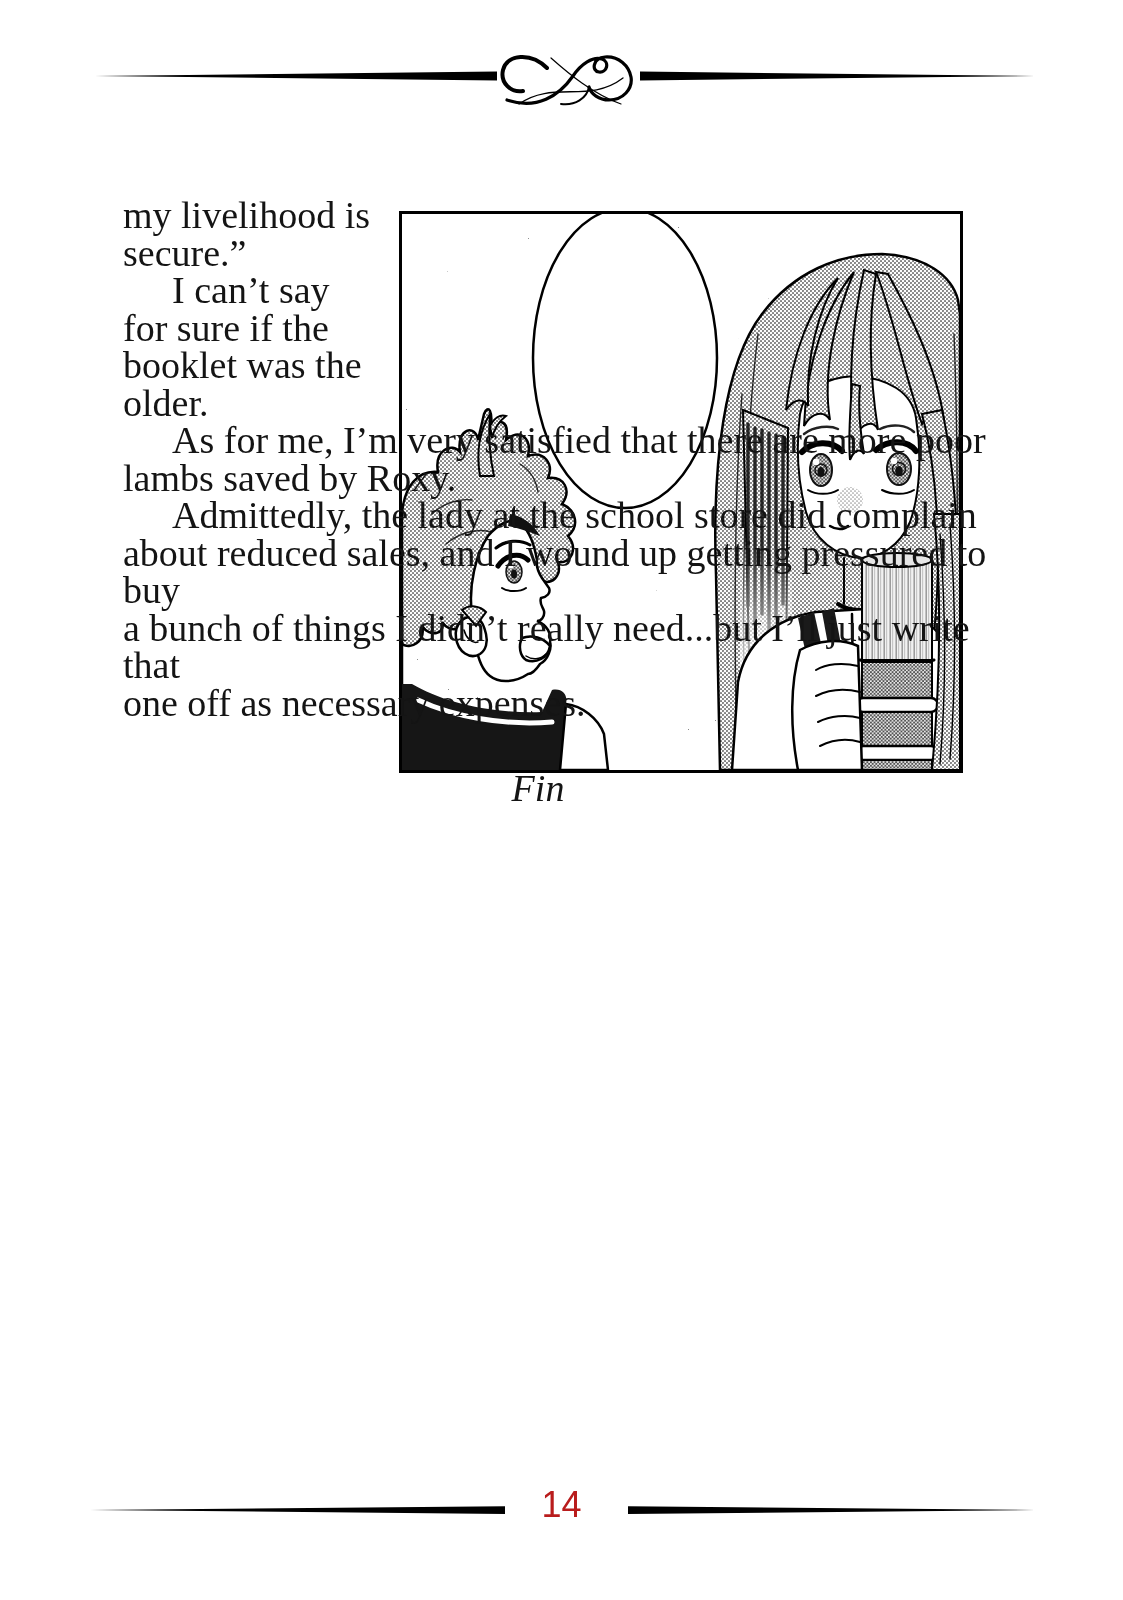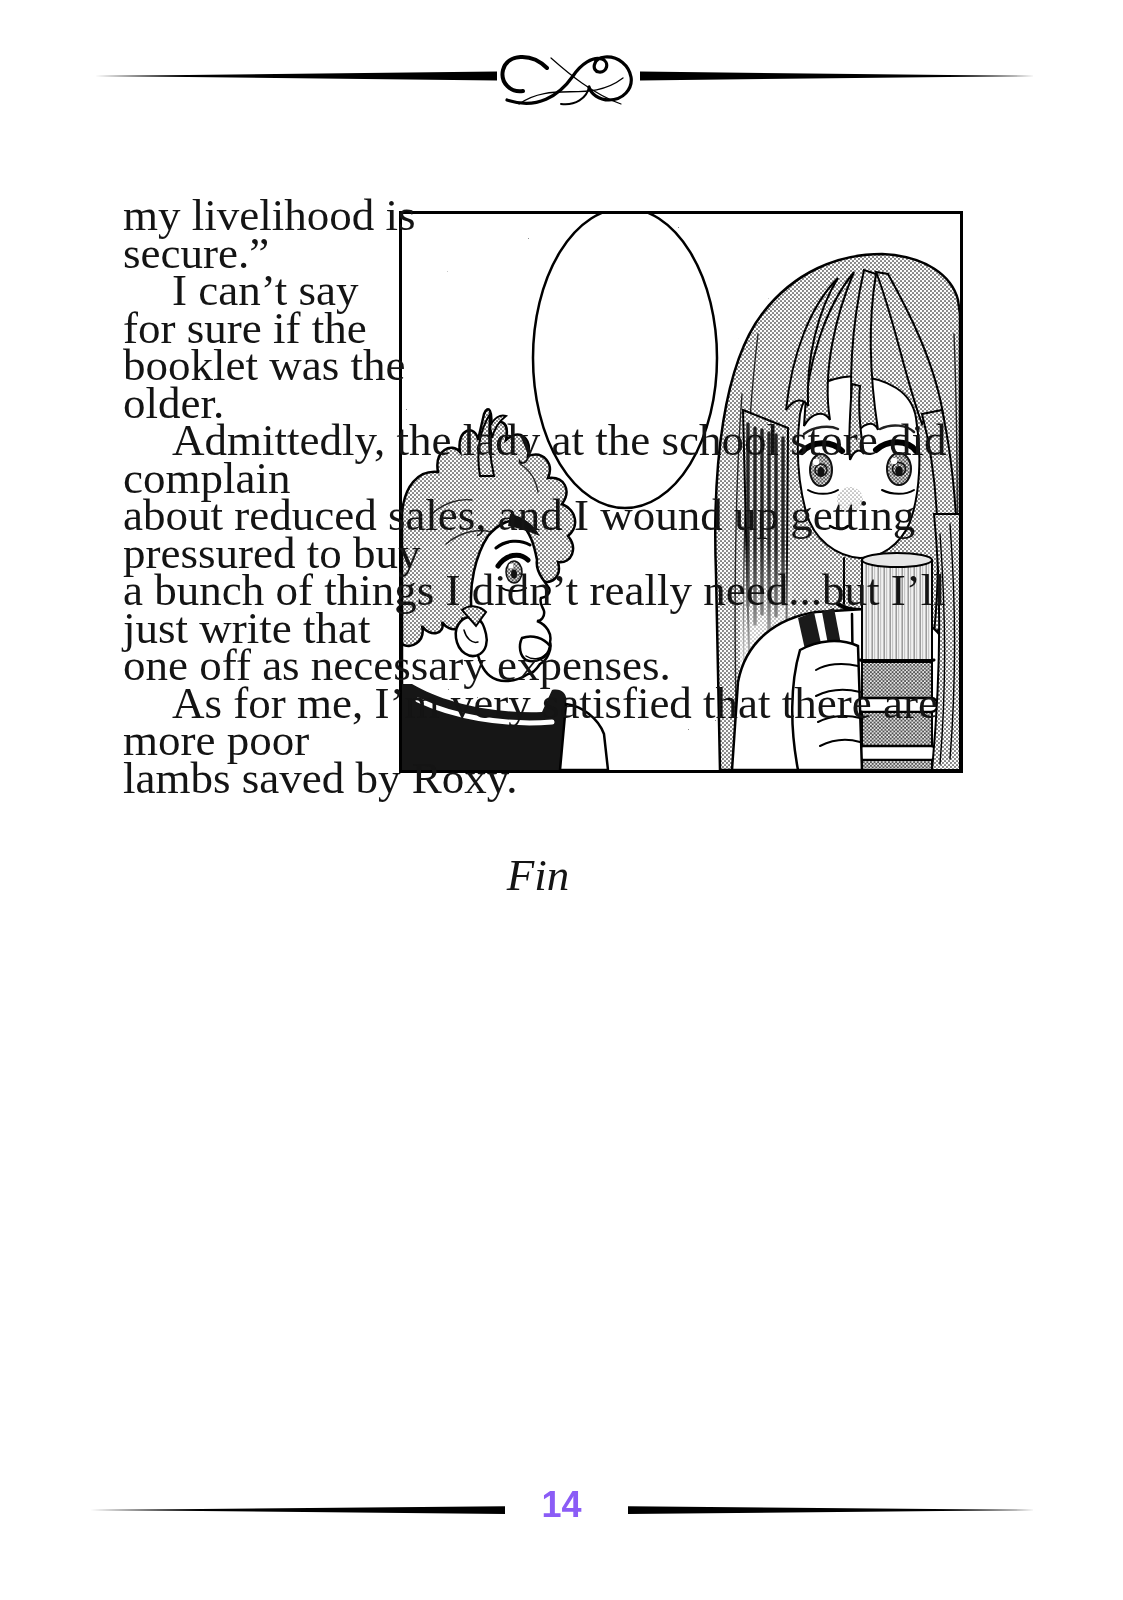--- a/index.html
+++ b/index.html
@@ -12,31 +12,31 @@
     color:#141414;
   }
   
   .rule-svg{position:absolute;left:88px;width:949px;display:block;}
   .rule-svg.header{top:50px;height:62px;}
   .rule-svg.footer{top:1495px;height:30px;}
   .page-number{
     position:absolute;top:1487px;left:0;width:100%;
     text-align:center;
     font-family:"Liberation Sans","DejaVu Sans",sans-serif;
-    font-size:36px;line-height:36px;color:#8b5cf6;font-weight:bold;
+    font-size:36px;line-height:36px;color:#b91c1c;
   }
   
   .content{
     position:absolute;left:123px;top:197px;width:886px;
-    font-size:45px;line-height:37.5px;
+    font-size:38px;line-height:37.5px;
   }
   .para{margin:0;white-space:pre-wrap;}
   .para.indent{text-indent:49px;}
   .fin{
-    margin-top:60px;
+    margin-top:48px;
     text-align:center;
     padding-right:56px;
     font-style:italic;
   }
   
   .manga-panel{
     position:absolute;left:399px;top:211px;
     width:564px;height:562px;
     box-sizing:border-box;
     border:3px solid #000;
@@ -219,26 +219,26 @@
     </svg>
   </div>
 
   <div class="content">
     <p class="para">my livelihood is
 secure.”</p>
     <p class="para indent">I can’t say
 for sure if the
 booklet was the
 older.</p>
+    <p class="para indent">As for me, I’m very satisfied that there are more poor
+lambs saved by Roxy.</p>
     <p class="para indent">Admittedly, the lady at the school store did complain
 about reduced sales, and I wound up getting pressured to buy
 a bunch of things I didn’t really need...but I’ll just write that
 one off as necessary expenses.</p>
-    <p class="para indent">As for me, I’m very satisfied that there are more poor
-lambs saved by Roxy.</p>
     <div class="fin">Fin</div>
   </div>
 
   <div class="page-number">14</div>
   <svg class="rule-svg footer" viewBox="0 0 949 30">
     <polygon points="2,15 417,11.2 417,19" fill="#000"></polygon>
     <polygon points="540,11.2 540,19 947,15" fill="#000"></polygon>
   </svg>
 
 </div>

